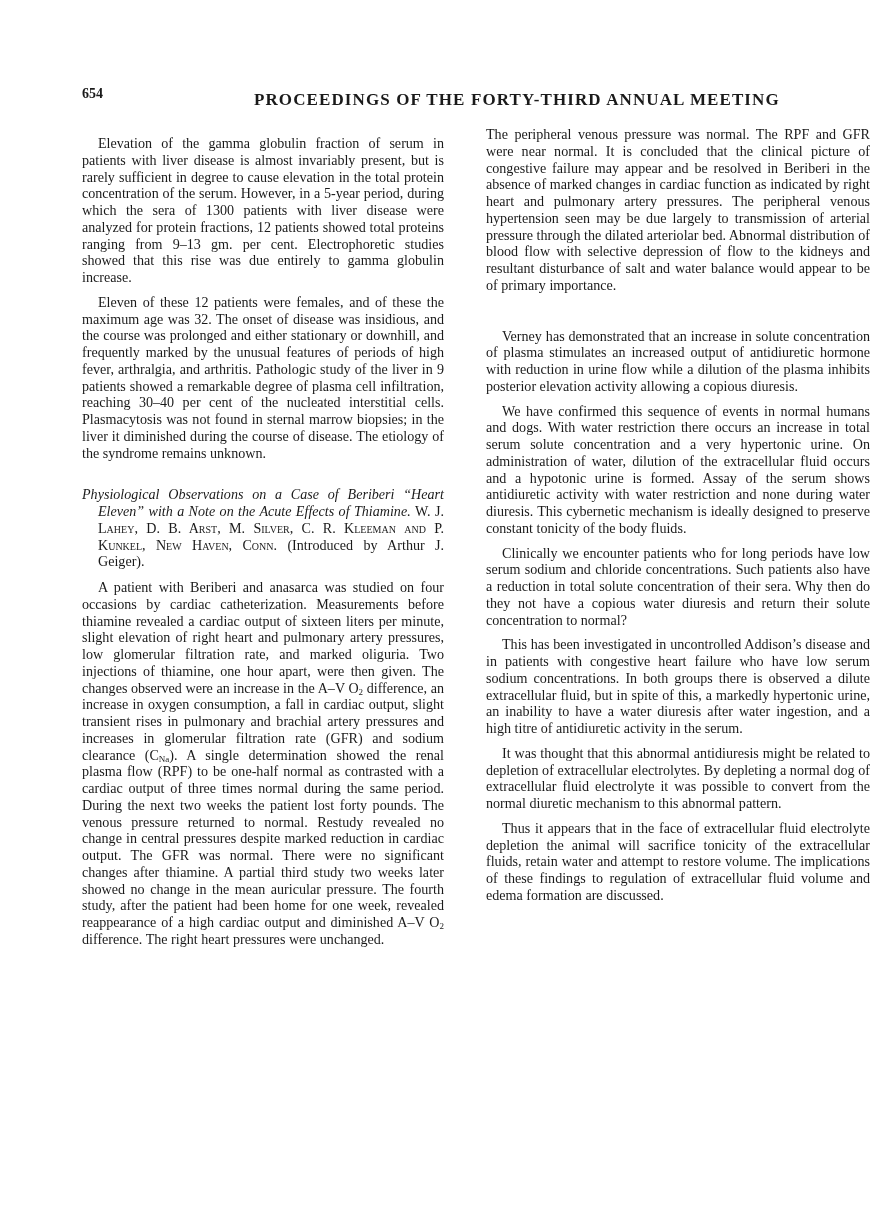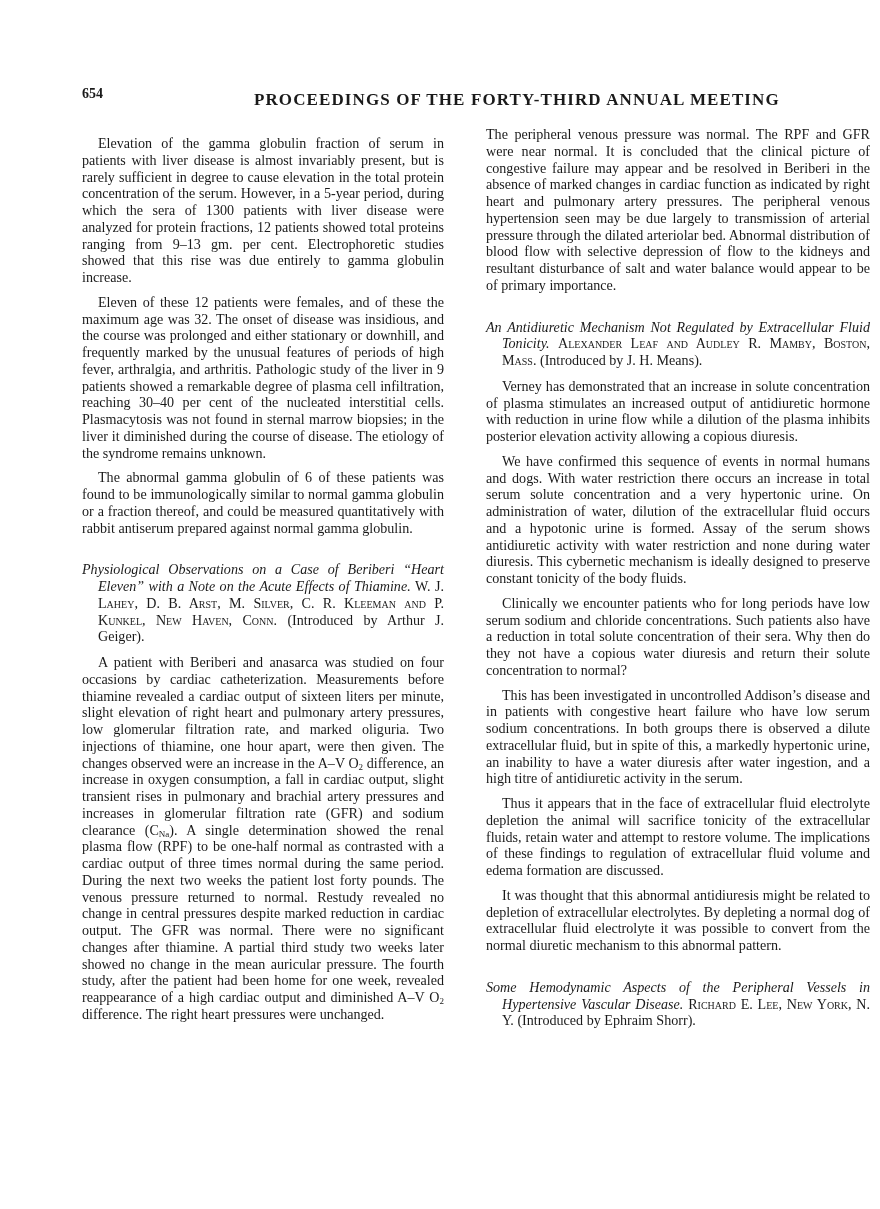--- a/index.html
+++ b/index.html
@@ -22,49 +22,38 @@
 </style>
 </head>
 <body>
 
 <div class="page-number">654</div>
 <div class="running-head">Proceedings of the Forty-Third Annual Meeting</div>
 
 <div class="column col-left">
   <p class="para first">Elevation of the gamma globulin fraction of serum in patients with liver disease is almost invariably present, but is rarely sufficient in degree to cause elevation in the total protein concentration of the serum. However, in a 5-year period, during which the sera of 1300 patients with liver disease were analyzed for protein fractions, 12 patients showed total proteins ranging from 9–13 gm. per cent. Electrophoretic studies showed that this rise was due entirely to gamma globulin increase.</p>
   <p class="para">Eleven of these 12 patients were females, and of these the maximum age was 32. The onset of disease was insidious, and the course was prolonged and either stationary or downhill, and frequently marked by the unusual features of periods of high fever, arthralgia, and arthritis. Pathologic study of the liver in 9 patients showed a remarkable degree of plasma cell infiltration, reaching 30–40 per cent of the nucleated interstitial cells. Plasmacytosis was not found in sternal marrow biopsies; in the liver it diminished during the course of disease. The etiology of the syndrome remains unknown.</p>
-  <p class="para">The abnormal gamma globulin of 6 of these patients was found to be immunologically similar to normal gamma globulin or a fraction thereof, and could be measured quantitatively with rabbit antiserum prepared against normal gamma globulin.</p>
 
   <div class="sep"></div>
 
   <p class="abstract-title">
     <span class="t">Physiological Observations on a Case of Beriberi “Heart Eleven” with a Note on the Acute Effects of Thiamine.</span>
     <span class="sc">W. J. Lahey, D. B. Arst, M. Silver, C. R. Kleeman and P. Kunkel, New Haven, Conn.</span>
     <span>(Introduced by Arthur J. Geiger).</span>
   </p>
   <p class="para first"><span>A patient with Beriberi and anasarca was studied on four occasions by cardiac catheterization. Measurements before thiamine revealed a cardiac output of sixteen liters per minute, slight elevation of right heart and pulmonary artery pressures, low glomerular filtration rate, and marked oliguria. Two injections of thiamine, one hour apart, were then given. The changes observed were an increase in the A–V O</span><sub>2</sub><span> difference, an increase in oxygen consumption, a fall in cardiac output, slight transient rises in pulmonary and brachial artery pressures and increases in glomerular filtration rate (GFR) and sodium clearance (C</span><sub>Na</sub><span>). A single determination showed the renal plasma flow (RPF) to be one-half normal as contrasted with a cardiac output of three times normal during the same period. During the next two weeks the patient lost forty pounds. The venous pressure returned to normal. Restudy revealed no change in central pressures despite marked reduction in cardiac output. The GFR was normal. There were no significant changes after thiamine. A partial third study two weeks later showed no change in the mean auricular pressure. The fourth study, after the patient had been home for one week, revealed reappearance of a high cardiac output and diminished A–V O</span><sub>2</sub><span> difference. The right heart pressures were unchanged.</span></p>
 </div>
 
 <div class="column col-right">
   <p class="para cont">The peripheral venous pressure was normal. The RPF and GFR were near normal. It is concluded that the clinical picture of congestive failure may appear and be resolved in Beriberi in the absence of marked changes in cardiac function as indicated by right heart and pulmonary artery pressures. The peripheral venous hypertension seen may be due largely to transmission of arterial pressure through the dilated arteriolar bed. Abnormal distribution of blood flow with selective depression of flow to the kidneys and resultant disturbance of salt and water balance would appear to be of primary importance.</p>
 
   <div class="sep"></div>
 
-  <p class="abstract-title">
-    <span class="t">An Antidiuretic Mechanism Not Regulated by Extracellular Fluid Tonicity.</span>
-    <span class="sc">Alexander Leaf and Audley R. Mamby, Boston, Mass.</span>
-    <span>(Introduced by J. H. Means).</span>
-  </p>
   <p class="para first">Verney has demonstrated that an increase in solute concentration of plasma stimulates an increased output of antidiuretic hormone with reduction in urine flow while a dilution of the plasma inhibits posterior elevation activity allowing a copious diuresis.</p>
   <p class="para">We have confirmed this sequence of events in normal humans and dogs. With water restriction there occurs an increase in total serum solute concentration and a very hypertonic urine. On administration of water, dilution of the extracellular fluid occurs and a hypotonic urine is formed. Assay of the serum shows antidiuretic activity with water restriction and none during water diuresis. This cybernetic mechanism is ideally designed to preserve constant tonicity of the body fluids.</p>
   <p class="para">Clinically we encounter patients who for long periods have low serum sodium and chloride concentrations. Such patients also have a reduction in total solute concentration of their sera. Why then do they not have a copious water diuresis and return their solute concentration to normal?</p>
   <p class="para">This has been investigated in uncontrolled Addison’s disease and in patients with congestive heart failure who have low serum sodium concentrations. In both groups there is observed a dilute extracellular fluid, but in spite of this, a markedly hypertonic urine, an inability to have a water diuresis after water ingestion, and a high titre of antidiuretic activity in the serum.</p>
+  <p class="para">It was thought that this abnormal antidiuresis might be related to depletion of extracellular electrolytes. By depleting a normal dog of extracellular fluid electrolyte it was possible to convert from the normal diuretic mechanism to this abnormal pattern.</p>
   <p class="para">Thus it appears that in the face of extracellular fluid electrolyte depletion the animal will sacrifice tonicity of the extracellular fluids, retain water and attempt to restore volume. The implications of these findings to regulation of extracellular fluid volume and edema formation are discussed.</p>
-  <p class="para">It was thought that this abnormal antidiuresis might be related to depletion of extracellular electrolytes. By depleting a normal dog of extracellular fluid electrolyte it was possible to convert from the normal diuretic mechanism to this abnormal pattern.</p>
 
   <div class="sep"></div>
 
-  <p class="abstract-title">
-    <span class="t">Some Hemodynamic Aspects of the Peripheral Vessels in Hypertensive Vascular Disease.</span>
-    <span class="sc">Richard E. Lee, New York, N. Y.</span>
-    <span>(Introduced by Ephraim Shorr).</span>
-  </p>
 </div>
 
 </body></html>

